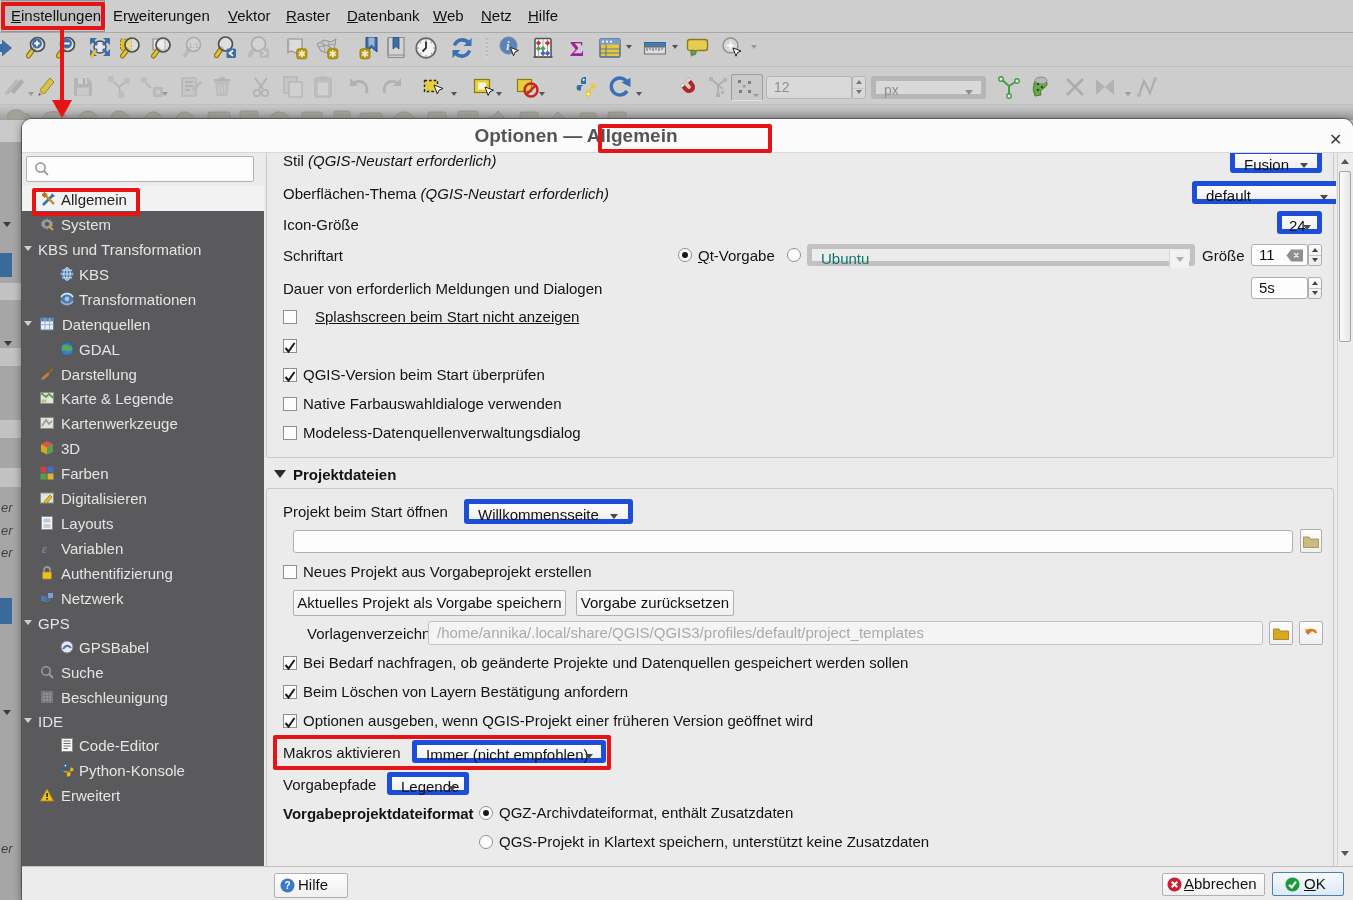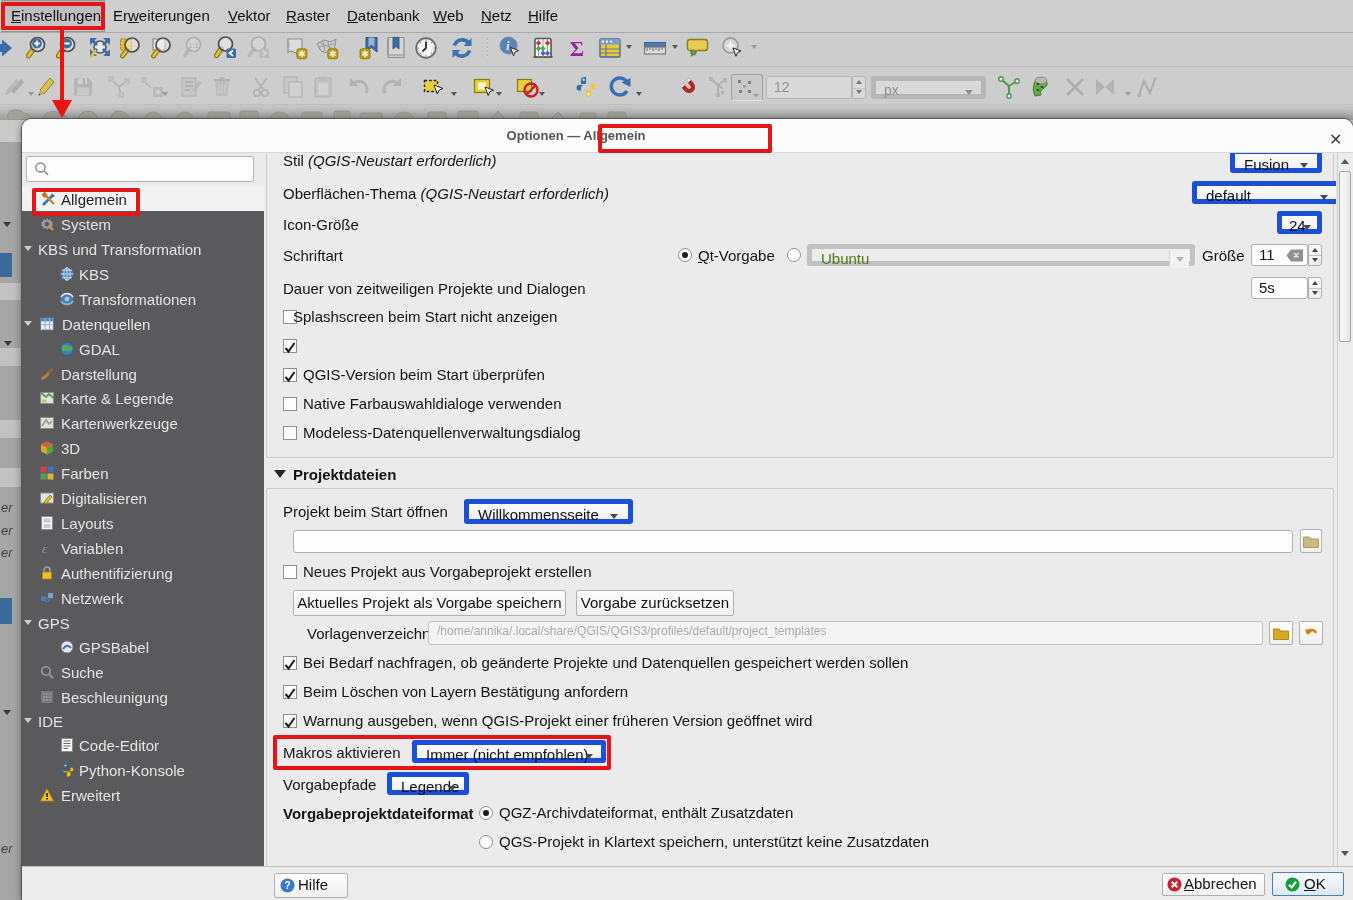--- a/index.html
+++ b/index.html
@@ -14,21 +14,21 @@
 .ticon{position:absolute;top:36px;width:24px;height:24px;}
 .t2icon{position:absolute;top:75px;width:24px;height:24px;}
 .fade{opacity:0.38;}
 .sep{position:absolute;width:1px;height:20px;background:#b3b3b3;border-right:1px solid #dadada;}
 .darr{position:absolute;width:0;height:0;border-left:3.5px solid transparent;border-right:3.5px solid transparent;border-top:4px solid #555;}
 .darrf{position:absolute;width:0;height:0;border-left:3.5px solid transparent;border-right:3.5px solid transparent;border-top:4px solid #999;}
 #lstrip{position:absolute;left:0;top:120px;width:22px;height:780px;background:#a6a6a6;}
 #dialog{position:absolute;left:22px;top:119px;width:1331px;height:781px;background:#ebebeb;border-radius:10px 10px 0 0;box-shadow:0 1px 8px rgba(0,0,0,0.5),0 0 0 1px #6f6f6f;}
 #shade{position:absolute;left:0;top:105px;width:1353px;height:15px;background:linear-gradient(#c9c9c9,#9e9e9e);}
 #titlebar{position:absolute;left:22px;top:119px;width:1331px;height:34px;background:#fbfbfb;border-radius:9px 9px 0 0;border-bottom:1px solid #d8d8d8;box-sizing:border-box;}
-#title{position:absolute;left:22px;top:119px;width:1108px;height:34px;text-align:center;line-height:34px;font-weight:bold;font-size:13px;color:#555;}
+#title{position:absolute;left:22px;top:119px;width:1108px;height:34px;text-align:center;line-height:34px;font-weight:bold;font-size:19px;color:#555;}
 #closex{position:absolute;left:1329px;top:130px;font-size:16px;color:#3a3a3a;}
 #sdark{position:absolute;left:22px;top:211px;width:242px;height:655px;background:#5a5a5c;}
 #searchbox{position:absolute;left:26px;top:156px;width:228px;height:26px;background:#fdfdfd;border:1px solid #b2b2b2;border-radius:2px;box-sizing:border-box;}
 #selrow{position:absolute;left:22px;top:186px;width:242px;height:25px;background:#f2f2f2;}
 .srow{position:absolute;height:25px;font-size:15px;color:#e4e4e4;line-height:25px;white-space:nowrap;}
 .sicon{position:absolute;width:14px;height:14px;}
 .stri{position:absolute;width:0;height:0;border-left:4.5px solid transparent;border-right:4.5px solid transparent;border-top:5.5px solid #cfcfcf;}
 .flabel{position:absolute;font-size:15px;color:#141414;white-space:nowrap;line-height:18px;}
 .combo{position:absolute;background:linear-gradient(#fdfdfd,#f0f0f0);border:5px solid #1d4ed8;border-radius:3px;box-sizing:border-box;font-size:15px;color:#111;white-space:nowrap;}
 .carr{position:absolute;width:0;height:0;border-left:4.5px solid transparent;border-right:4.5px solid transparent;border-top:5px solid #4a4a4a;}
@@ -566,46 +566,46 @@
 <div class="flabel" style="left:19px;top:63px;">Icon-Größe</div>
 <div class="combo" style="left:1013px;top:58px;width:45px;height:23px;">
       <span style="position:absolute;left:7px;top:1px;">24</span>
       <span class="carr" style="right:6px;top:9px;"></span>
     </div>
 <div class="flabel" style="left:19px;top:94px;">Schriftart</div>
 <div class="radio on" style="left:414px;top:95px;"></div>
 <div class="flabel" style="left:434px;top:94px;"><u>Q</u>t-Vorgabe</div>
 <div class="radio" style="left:523px;top:95px;"></div>
 <div class="combo" style="left:543px;top:91px;width:388px;height:22px;background:#ececec;border-color:#c2c2c2;">
-      <span style="position:absolute;left:9px;top:1px;color:#4d7c0f;text-align:right;">Ubuntu</span>
+      <span style="position:absolute;left:9px;top:1px;color:#0f766e;text-align:right;">Ubuntu</span>
       <span style="position:absolute;right:1px;top:1px;width:19px;height:18px;background:#f2f2f2;border-left:1px solid #d5d5d5;border-radius:0 2px 2px 0;"></span>
       <span class="carr" style="right:6px;top:8px;border-top-color:#b0b0b0;"></span>
     </div>
 <div class="flabel" style="left:938px;top:94px;">Größe</div>
 <div class="tfield" style="left:987px;top:91px;width:57px;height:22px;">
       <span style="position:absolute;left:7px;top:1px;font-size:15px;color:#111;">11</span>
       <svg style="position:absolute;right:3px;top:4px;" width="18" height="13" viewBox="0 0 18 13">
         <path d="M5 0.5 H17 V12.5 H5 L0.5 6.5 Z" fill="#8f8f8f"></path>
         <path d="M8 4 L12.5 8.5 M12.5 4 L8 8.5" stroke="#ececec" stroke-width="1.4"></path>
       </svg>
     </div>
 <div class="spincol" style="left:1044px;top:91px;height:22px;">
       <span class="abs" style="left:2.5px;top:3px;width:0;height:0;border-left:3.5px solid transparent;border-right:3.5px solid transparent;border-bottom:4.5px solid #444;"></span>
       <span class="abs" style="left:2.5px;top:13px;width:0;height:0;border-left:3.5px solid transparent;border-right:3.5px solid transparent;border-top:4.5px solid #444;"></span>
     </div>
-<div class="flabel" style="left:19px;top:127px;">Dauer von zeitweiligen Projekte und Dialogen</div>
+<div class="flabel" style="left:19px;top:127px;">Dauer von erforderlich Meldungen und Dialogen</div>
 <div class="tfield" style="left:987px;top:124px;width:57px;height:22px;">
       <span style="position:absolute;left:7px;top:1px;font-size:15px;color:#111;">5s</span>
     </div>
 <div class="spincol" style="left:1044px;top:124px;height:22px;">
       <span class="abs" style="left:2.5px;top:3px;width:0;height:0;border-left:3.5px solid transparent;border-right:3.5px solid transparent;border-bottom:4.5px solid #444;"></span>
       <span class="abs" style="left:2.5px;top:13px;width:0;height:0;border-left:3.5px solid transparent;border-right:3.5px solid transparent;border-top:4.5px solid #444;"></span>
     </div>
 <div class="cb" style="left:19px;top:157px;"></div>
-<div class="flabel" style="left:29px;top:155px;">Splashscreen beim Start nicht anzeigen</div>
+<div class="flabel" style="left:51px;top:155px;text-decoration:underline;">Splashscreen beim Start nicht anzeigen</div>
 <div class="cb" style="left:19px;top:186px;"><svg width="12" height="12" viewBox="0 0 12 12">
         <path d="M1.5 6 L4.5 9.5 L10.5 1" fill="none" stroke="#1a1a1a" stroke-width="2"></path>
       </svg></div>
 <div class="cb" style="left:19px;top:215px;"><svg width="12" height="12" viewBox="0 0 12 12">
         <path d="M1.5 6 L4.5 9.5 L10.5 1" fill="none" stroke="#1a1a1a" stroke-width="2"></path>
       </svg></div>
 <div class="flabel" style="left:39px;top:213px;">QGIS-Version beim Start überprüfen</div>
 <div class="cb" style="left:19px;top:244px;"></div>
 <div class="flabel" style="left:39px;top:242px;">Native Farbauswahldialoge verwenden</div>
 <div class="cb" style="left:19px;top:273px;"></div>
@@ -620,41 +620,41 @@
 <div class="tfield" style="left:29px;top:377px;width:1000px;height:23px;"></div>
 <div class="btn" style="left:1036px;top:376px;width:22px;height:24px;"><svg width="16" height="13" viewBox="0 0 16 13" style="margin-top:5px;">
         <path d="M0.5 2 H6 L7.5 4 H15.5 V12.5 H0.5 Z" fill="#cbbb80" stroke="#9a8a50" stroke-width="0.8"></path>
       </svg></div>
 <div class="cb" style="left:19px;top:412px;"></div>
 <div class="flabel" style="left:39px;top:410px;">Neues Projekt aus Vorgabeprojekt erstellen</div>
 <div class="btn" style="left:29px;top:437px;width:273px;height:26px;line-height:24px;">Aktuelles Projekt als Vorgabe speichern</div>
 <div class="btn" style="left:312px;top:437px;width:158px;height:26px;line-height:24px;">Vorgabe zurücksetzen</div>
 <div class="flabel" style="left:19px;top:472px;margin-left:24px;">Vorlagenverzeichnis</div>
 <div class="tfield" style="left:164px;top:468px;width:835px;height:24px;background:#f4f4f4;border-color:#c2c2c2;">
-      <span style="position:absolute;left:8px;top:2px;font-size:12px;color:#aaa;white-space:nowrap;">/home/annika/.local/share/QGIS/QGIS3/profiles/default/project_templates</span>
+      <span style="position:absolute;left:8px;top:2px;font-size:15px;color:#aaa;white-space:nowrap;">/home/annika/.local/share/QGIS/QGIS3/profiles/default/project_templates</span>
     </div>
 <div class="btn" style="left:1005px;top:468px;width:24px;height:24px;"><svg width="16" height="13" viewBox="0 0 16 13" style="margin-top:5px;">
         <path d="M0.5 2 H6 L7.5 4 H15.5 V12.5 H0.5 Z" fill="#d8a820" stroke="#a07810" stroke-width="0.8"></path>
       </svg></div>
 <div class="btn" style="left:1035px;top:468px;width:24px;height:24px;"><svg width="15" height="14" viewBox="0 0 15 14" style="margin-top:4px;">
         <path d="M3 7 C3 3 11 3 12 7" fill="none" stroke="#e07818" stroke-width="2.4"></path>
         <path d="M1 3 L3.5 9 L8 5.5 Z" fill="#e07818"></path>
       </svg></div>
 <div class="cb" style="left:19px;top:503px;"><svg width="12" height="12" viewBox="0 0 12 12">
         <path d="M1.5 6 L4.5 9.5 L10.5 1" fill="none" stroke="#1a1a1a" stroke-width="2"></path>
       </svg></div>
 <div class="flabel" style="left:39px;top:501px;">Bei Bedarf nachfragen, ob geänderte Projekte und Datenquellen gespeichert werden sollen</div>
 <div class="cb" style="left:19px;top:532px;"><svg width="12" height="12" viewBox="0 0 12 12">
         <path d="M1.5 6 L4.5 9.5 L10.5 1" fill="none" stroke="#1a1a1a" stroke-width="2"></path>
       </svg></div>
 <div class="flabel" style="left:39px;top:530px;">Beim Löschen von Layern Bestätigung anfordern</div>
 <div class="cb" style="left:19px;top:561px;"><svg width="12" height="12" viewBox="0 0 12 12">
         <path d="M1.5 6 L4.5 9.5 L10.5 1" fill="none" stroke="#1a1a1a" stroke-width="2"></path>
       </svg></div>
-<div class="flabel" style="left:39px;top:559px;">Warnung ausgeben, wenn QGIS-Projekt einer früheren Version geöffnet wird</div>
+<div class="flabel" style="left:39px;top:559px;">Optionen ausgeben, wenn QGIS-Projekt einer früheren Version geöffnet wird</div>
 <div class="flabel" style="left:19px;top:591px;">Makros aktivieren</div>
 <div class="combo" style="left:148px;top:587px;width:194px;height:23px;">
       <span style="position:absolute;left:9px;top:1px;">Immer (nicht empfohlen)</span>
       <span class="carr" style="right:8px;top:9px;"></span>
     </div>
 <div class="flabel" style="left:19px;top:623px;">Vorgabepfade</div>
 <div class="combo" style="left:123px;top:619px;width:82px;height:23px;">
       <span style="position:absolute;left:9px;top:1px;">Legende</span>
       <span class="carr" style="right:8px;top:9px;"></span>
     </div>

